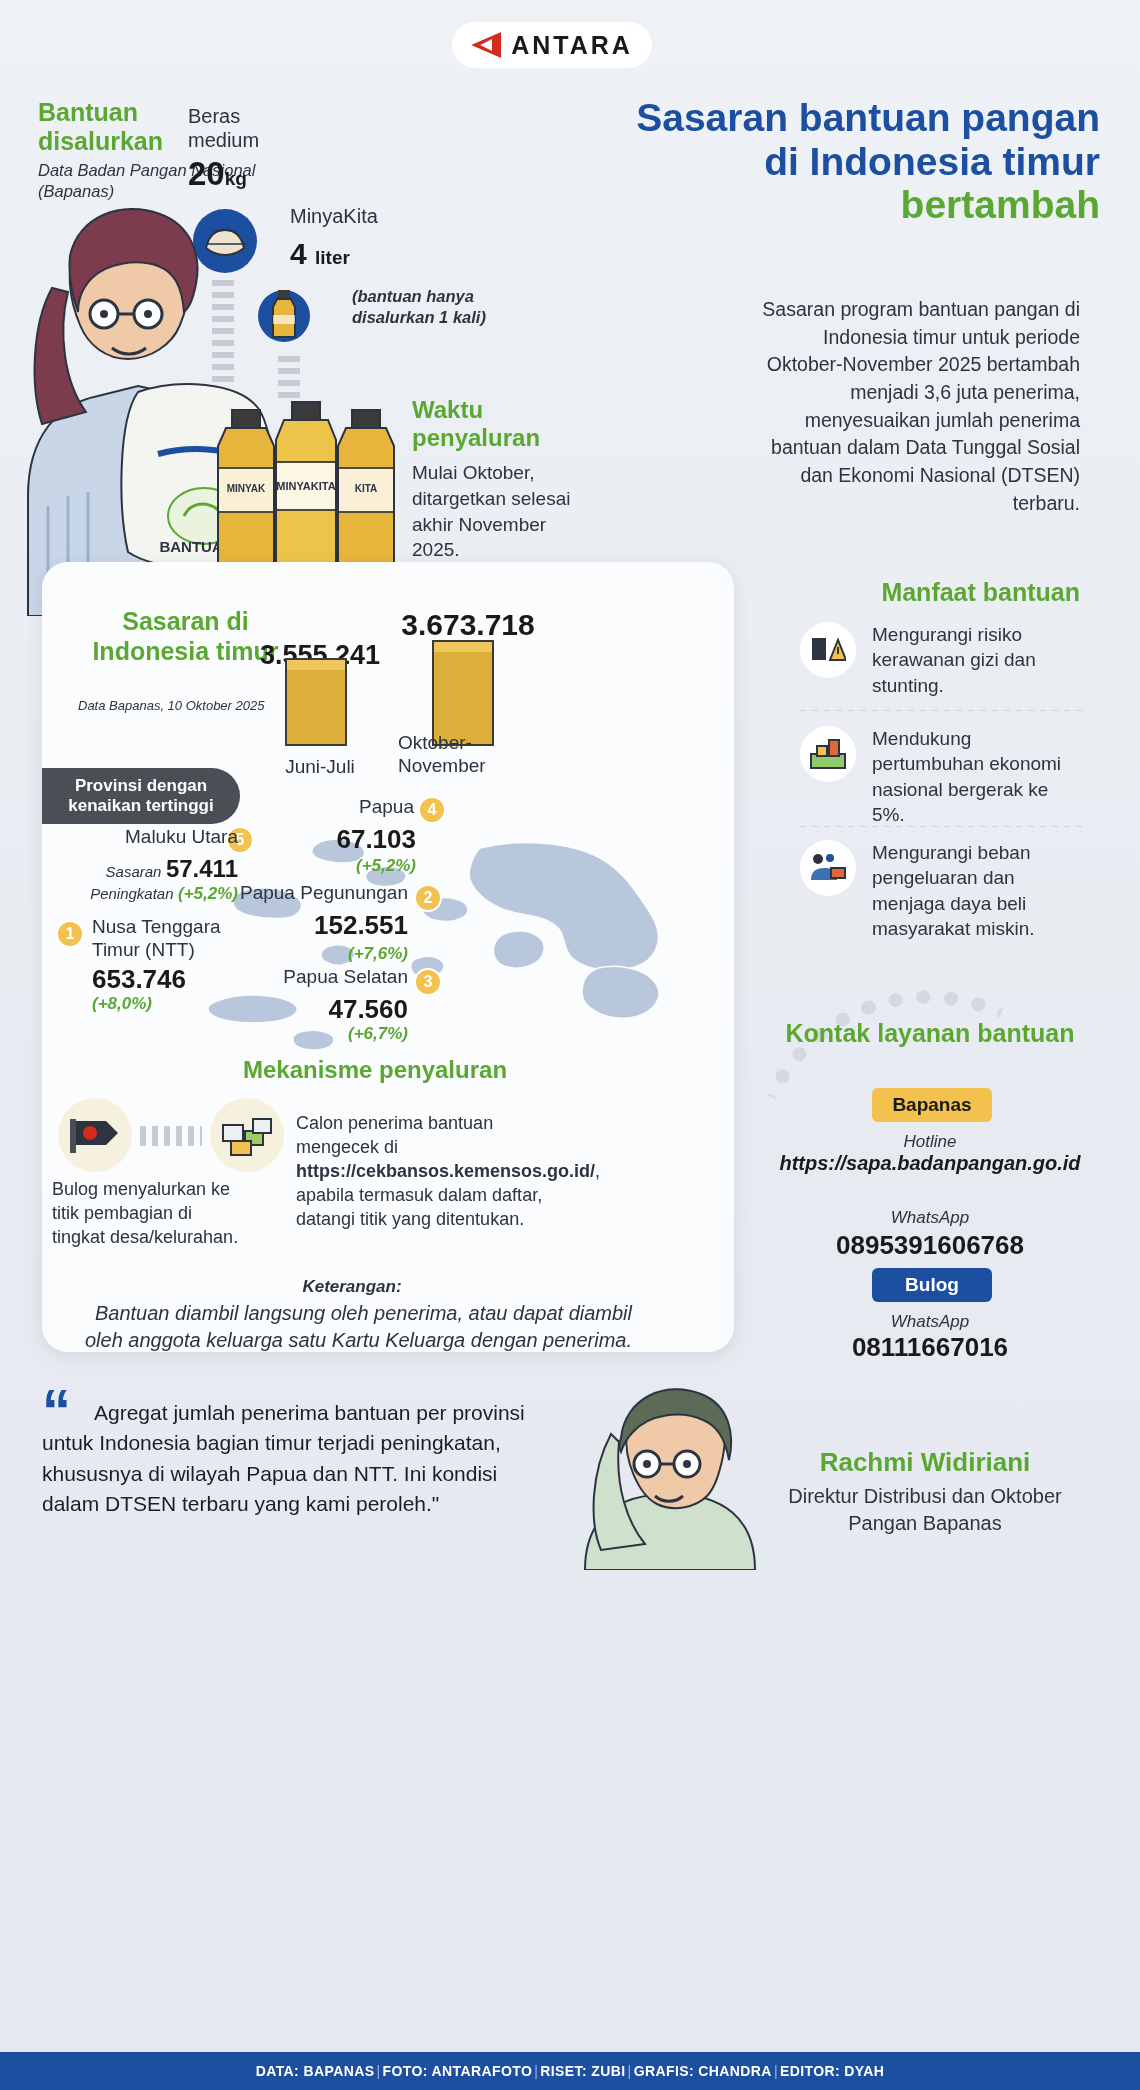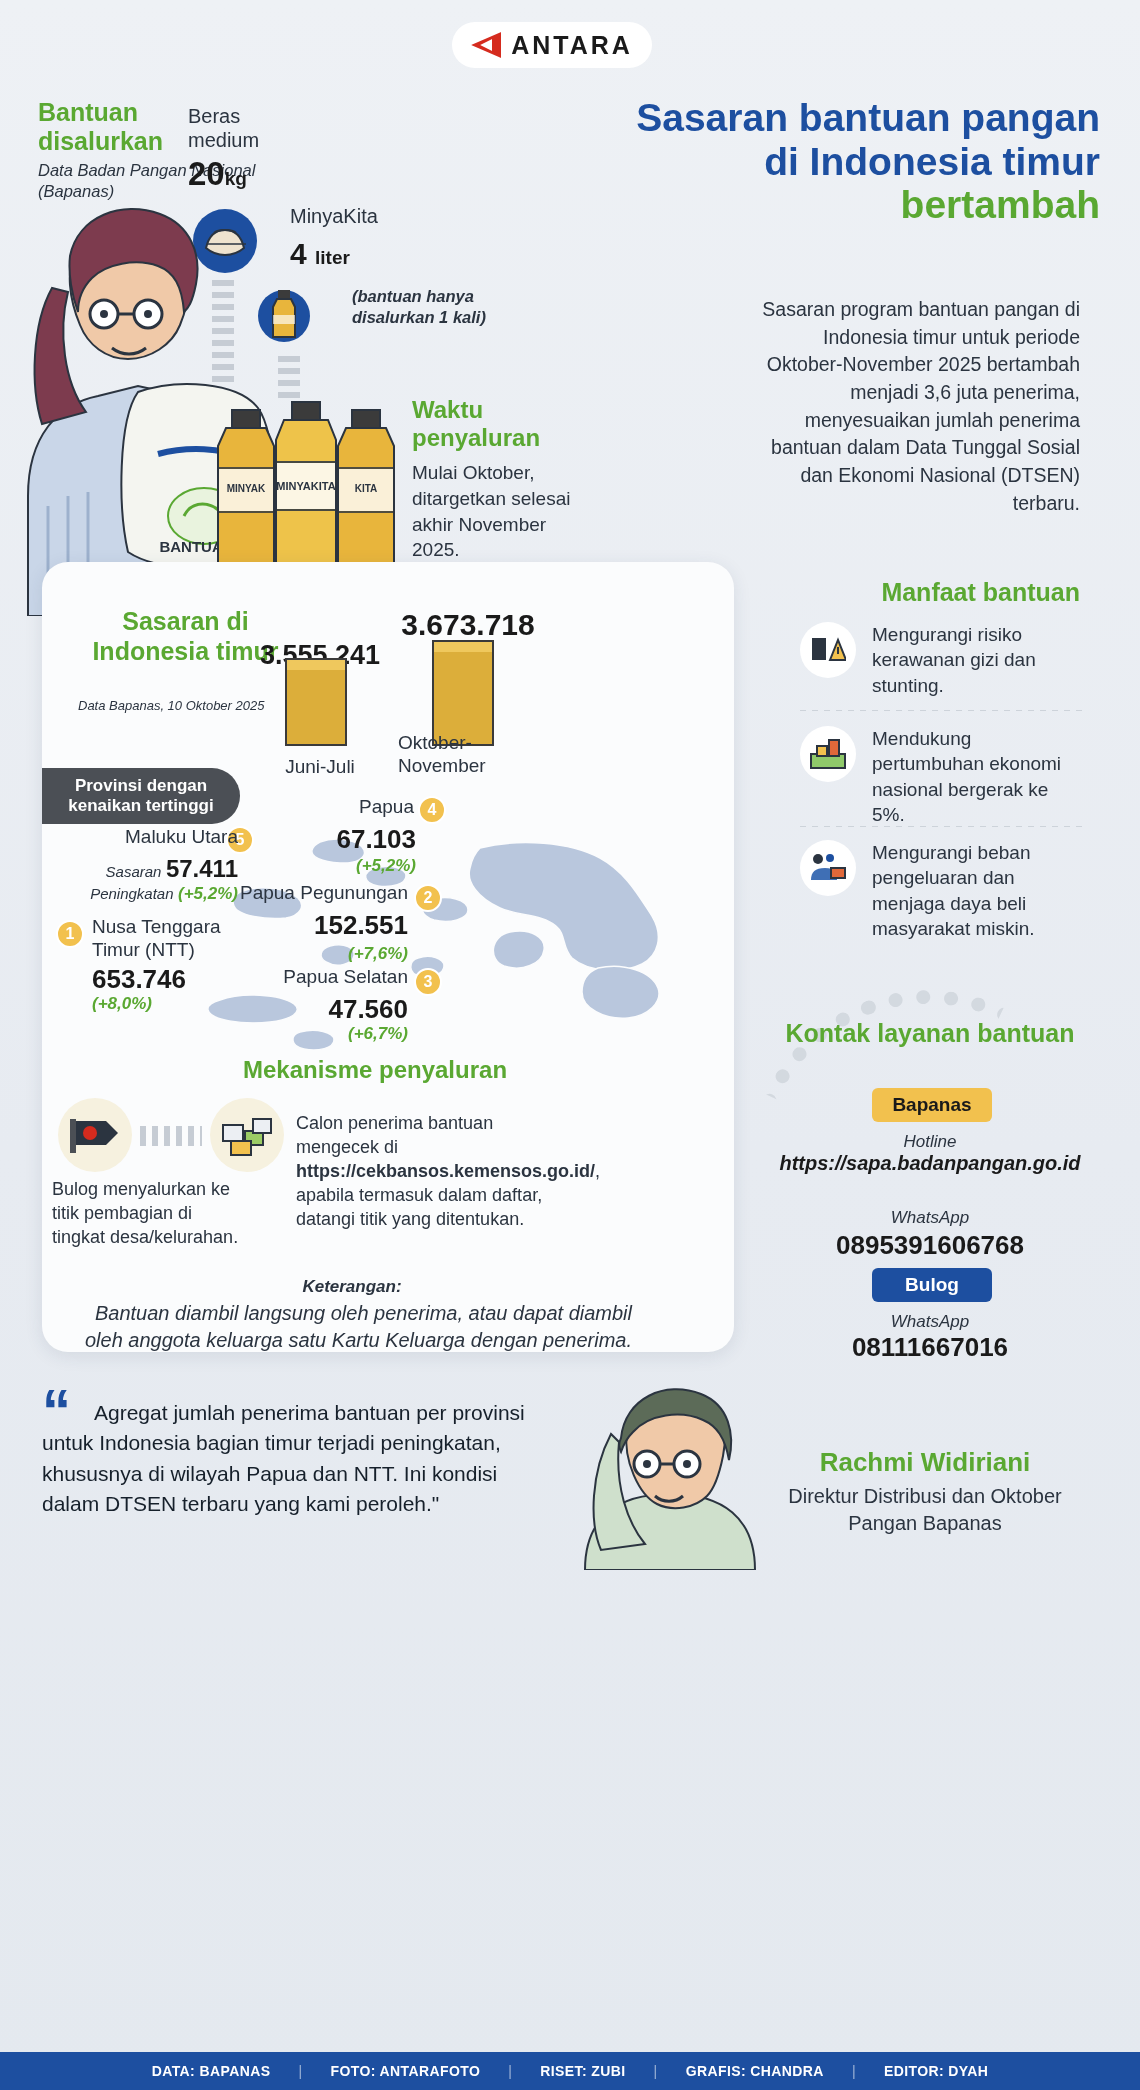--- a/index.html
+++ b/index.html
@@ -195,21 +195,21 @@
   .person-role {
     position:absolute; left: 760px; top: 1483px; width: 330px; text-align:center;
     font-size: 20px; color:#2b3440; line-height: 1.34;
   }
   .portrait { position:absolute; left: 575px; top: 1372px; width: 190px; height: 198px;}
 
   
   .footer {
     position:absolute; left:0; bottom:0; width:1140px; height: 38px;
     background:#1d4fa0; color:#fff;
-    display:flex; align-items:center; justify-content:center; gap: 28px;
+    display:flex; align-items:center; justify-content:center; gap: 2px;
     font-size: 14px; font-weight: 700; letter-spacing: .4px;
   }
   .footer .sep { opacity:.55; font-weight:400;}
 </style>
 </head>
 <body>
 
 <div class="page">
 
   <div class="logo-pill">

